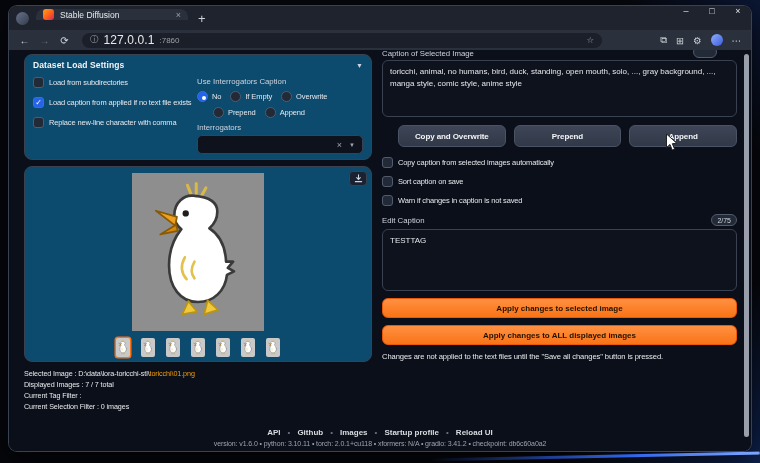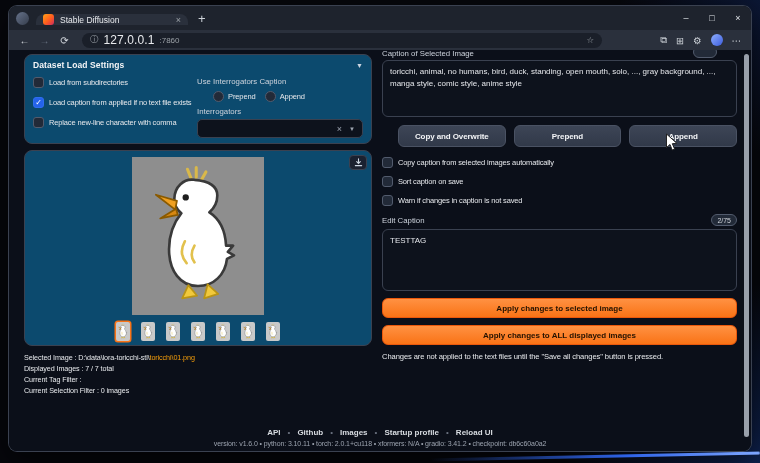--- a/index.html
+++ b/index.html
@@ -18,21 +18,21 @@
   .streak { position:absolute; bottom:5px; right:0; width:330px; height:3px;
     background:linear-gradient(90deg, rgba(40,90,230,0), #2e63e8 60%, #7fa7ff);
     transform:rotate(-1.2deg); border-radius:2px; filter:blur(.4px); }
 
   
   .window { position:absolute; left:9px; top:6px; width:742px; height:445px;
     background:#0b0f19; border-radius:8px; overflow:hidden;
     box-shadow:0 0 0 1px #3a4150, 0 10px 30px rgba(0,0,0,.65);
     display:flex; flex-direction:column; }
 
-  .titlebar { height:24px; background:#1e232d; display:flex; align-items:center; padding-left:7px; flex:0 0 auto; }
+  .titlebar { height:24px; background:#1e232d; display:flex; align-items:flex-start; padding-left:7px; flex:0 0 auto; }
   .tab-search { width:13px; height:13px; border-radius:50%; align-self:center;
     background:linear-gradient(135deg,#66728a,#353d4c); margin-right:7px; }
   .tab { width:152px; background:#2a303c; border-radius:8px 8px 0 0; margin-top:3px;
     display:flex; align-items:center; gap:6px; padding:0 7px; }
   .favicon { width:11px; height:11px; border-radius:3px; flex:0 0 auto;
     background:linear-gradient(135deg,#ffa216,#ff5c1f 55%,#c92a63); }
   .tab-title { flex:1; font-size:8.5px; color:#e8eaed; white-space:nowrap; overflow:hidden; }
   .tab-close { font-size:9px; color:#9aa0a6; }
   .newtab { align-self:center; font-size:13px; color:#cfd4da; margin-left:10px; }
   .win-controls { margin-left:auto; display:flex; }
@@ -210,20 +210,34 @@
                   <span class="checkbox checked"></span>
                   <span>Load caption from applied if no text file exists</span>
                 </div>
                 <div class="check-row">
                   <span class="checkbox"></span>
                   <span>Replace new-line character with comma</span>
                 </div>
               </div>
               <div class="dls-right">
                 <div class="group-label">Use Interrogators Caption</div>
+                <div class="radio-row">
+                  <span class="radio-item">
+                    <span class="radio selected"></span>
+                    <span>No</span>
+                  </span>
+                  <span class="radio-item">
+                    <span class="radio"></span>
+                    <span>If Empty</span>
+                  </span>
+                  <span class="radio-item">
+                    <span class="radio"></span>
+                    <span>Overwrite</span>
+                  </span>
+                </div>
                 <div class="radio-row indent">
                   <span class="radio-item">
                     <span class="radio"></span>
                     <span>Prepend</span>
                   </span>
                   <span class="radio-item">
                     <span class="radio"></span>
                     <span>Append</span>
                   </span>
                 </div>

